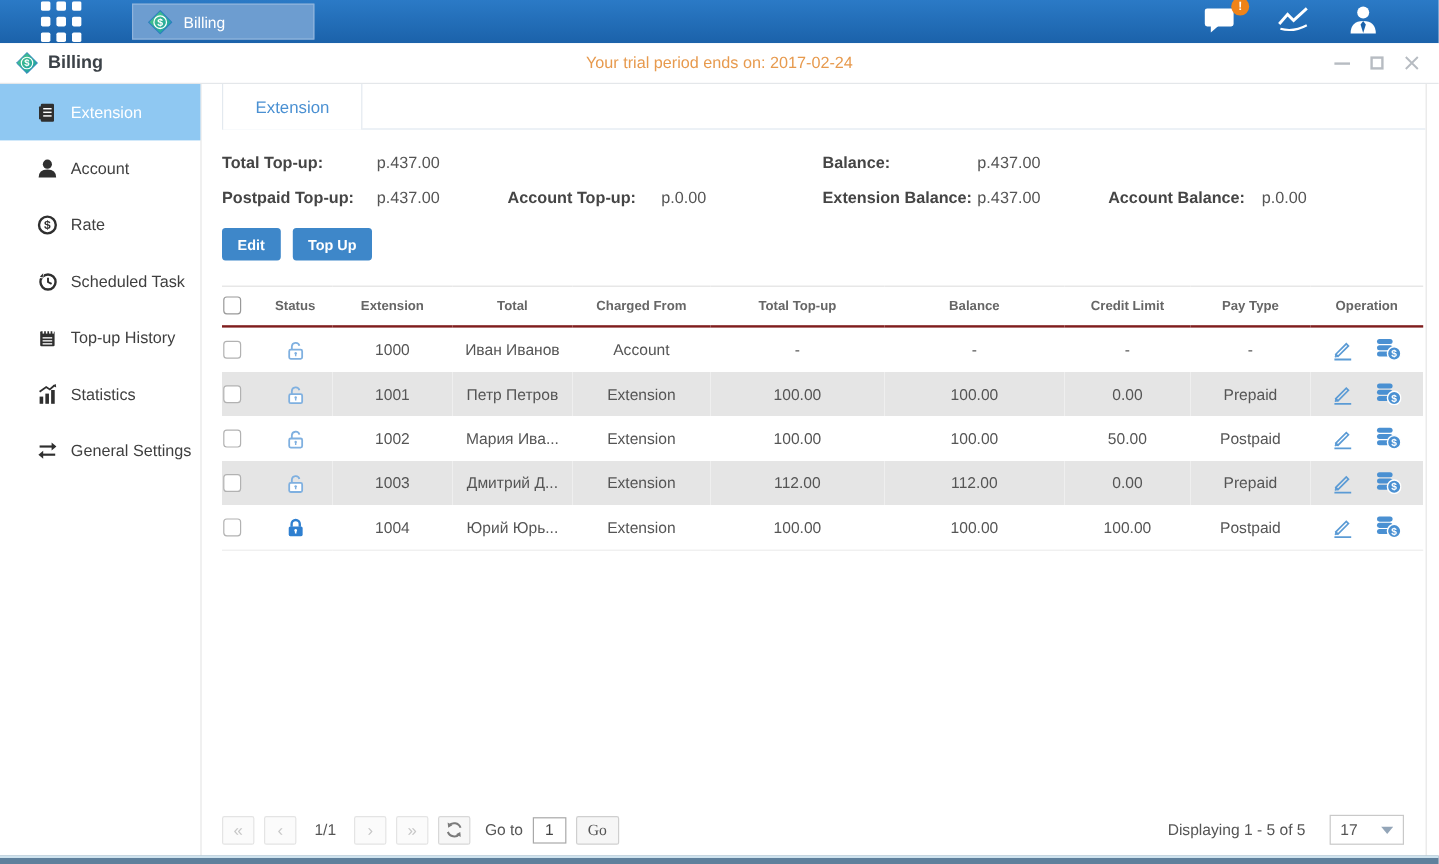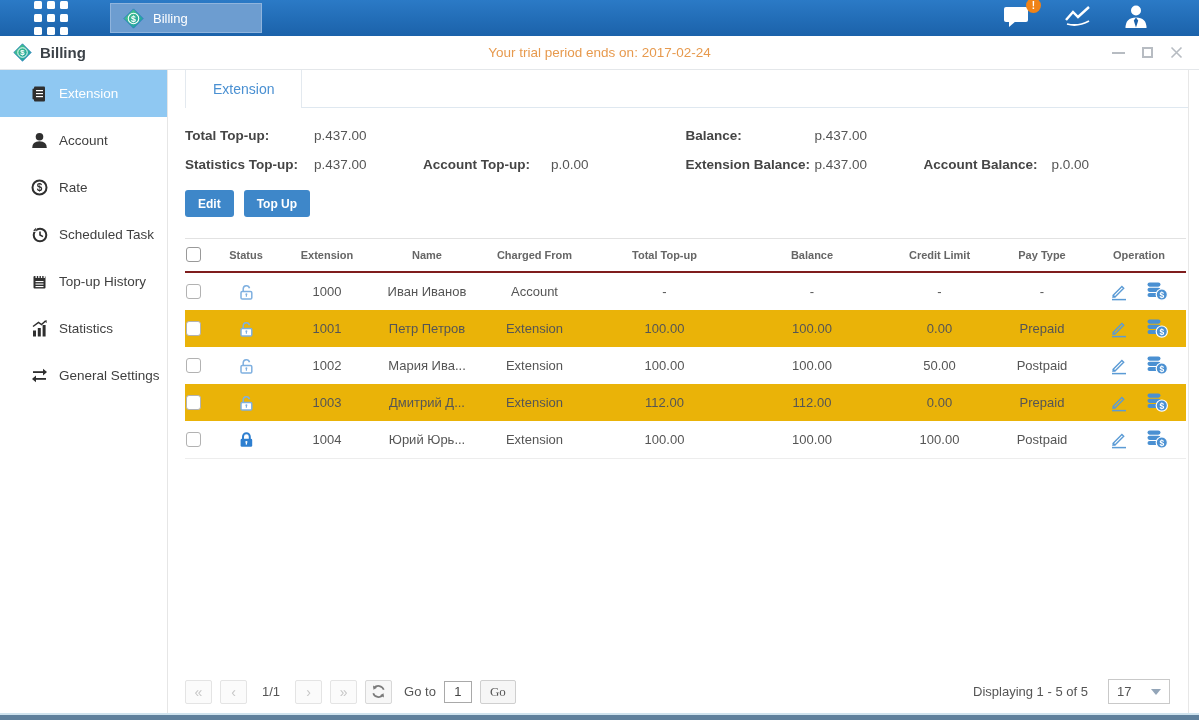--- a/index.html
+++ b/index.html
@@ -61,21 +61,21 @@
               padding:0 13px; font-size:12px; font-family:"Liberation Sans",sans-serif;
               font-weight:bold; cursor:pointer; }
 
   
   .table-wrap { margin:21px 2px 0 0; }
   table { width:100%; border-collapse:collapse; table-layout:fixed; }
   thead th { height:33px; border-top:1px solid #e2e2e2; border-bottom:2px solid #7f1d1d;
              font-weight:bold; font-size:11px; color:#666; text-align:center; }
   tbody td { height:35px; font-size:13px; color:#555; text-align:center; overflow:hidden;
              white-space:nowrap; text-overflow:ellipsis; }
-  tbody tr.alt td { background:#eab308; }
+  tbody tr.alt td { background:#e5e5e5; }
   tbody tr:last-child td { border-bottom:1px solid #ededed; }
   th.cb-col, td.cb-col { text-align:left; }
   .checkbox { display:inline-block; width:15px; height:15px; border:1px solid #b2b2b2;
               border-radius:3px; background:#fff; cursor:pointer; vertical-align:middle; }
   thead .checkbox { border-color:#999; }
   .op-cell { display:flex; align-items:center; justify-content:center; gap:17px; height:35px; }
   .op-icon { cursor:pointer; display:block; }
   .status-cell svg { vertical-align:middle; }
 
   
@@ -263,21 +263,21 @@
           <span>Extension</span>
         </div>
       </div>
 
       <div class="summary">
         <div class="sum-grid">
           <span class="sum-label">Total Top-up:</span>
           <span class="sum-value">p.437.00</span>
           <span></span>
             <span></span>
-          <span class="sum-label">Statistics Top-up:</span>
+          <span class="sum-label">Postpaid Top-up:</span>
           <span class="sum-value">p.437.00</span>
           <span class="sum-label">Account Top-up:</span>
           <span class="sum-value">p.0.00</span>
         </div>
         <div class="sum-grid">
           <span class="sum-label">Balance:</span>
           <span class="sum-value">p.437.00</span>
           <span></span>
             <span></span>
           <span class="sum-label">Extension Balance:</span>
@@ -304,21 +304,21 @@
               <col style="width:150px">
               <col style="width:105px">
             <col style="width:100px">
               <col>
           </colgroup>
           <thead>
             <tr>
               <th class="cb-col"><span class="checkbox"></span></th>
               <th>Status</th>
               <th>Extension</th>
-              <th>Name</th>
+              <th>Total</th>
               <th>Charged From</th>
               <th>Total Top-up</th>
               <th>Balance</th>
               <th>Credit Limit</th>
               <th>Pay Type</th>
               <th>Operation</th>
             </tr>
           </thead>
           <tbody>
               <tr class="unlocked">

